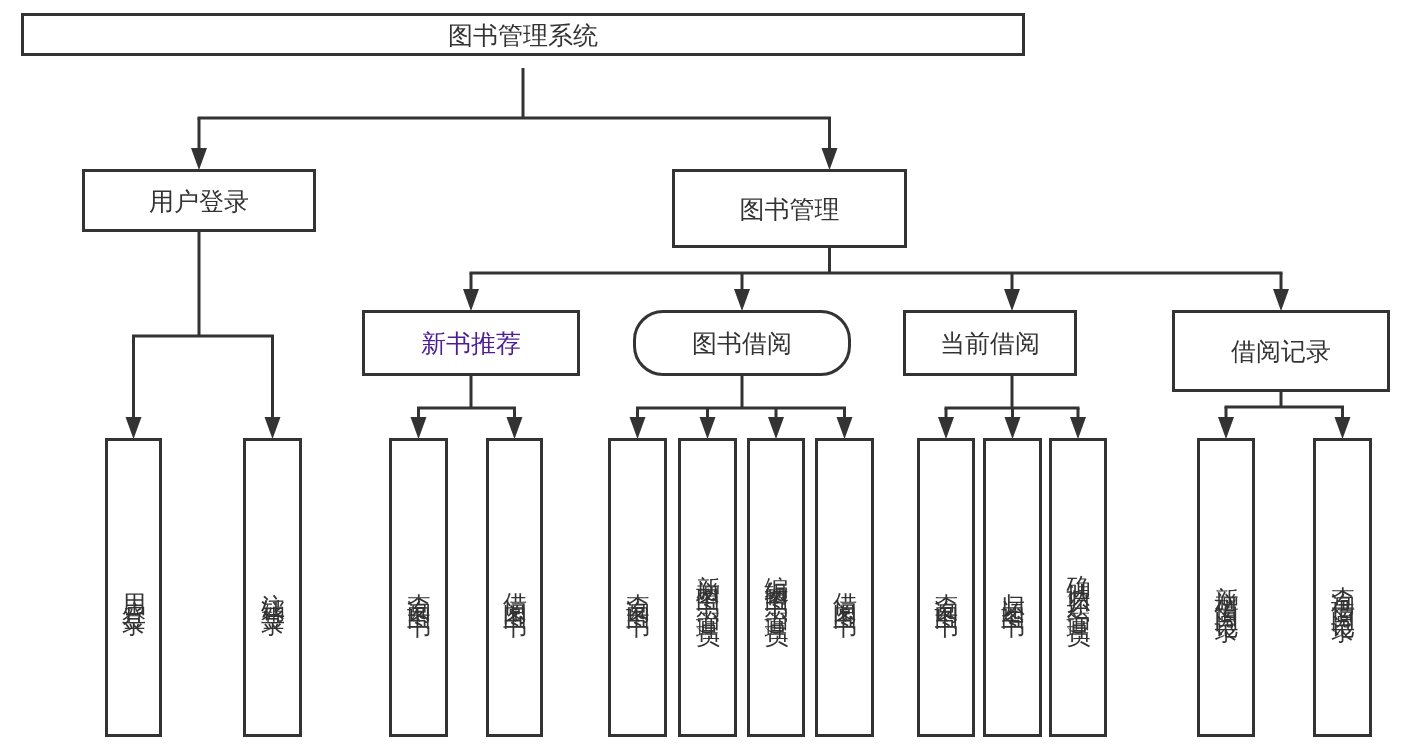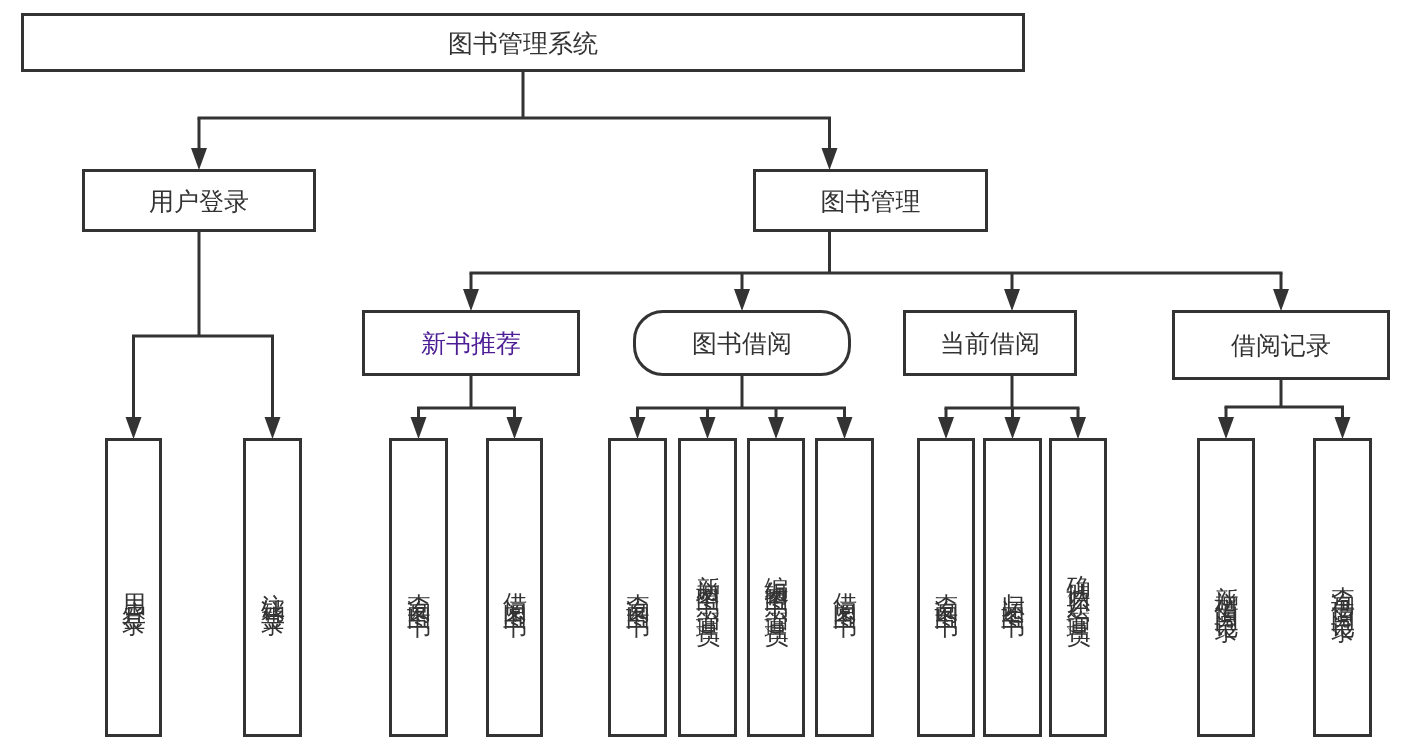--- a/index.html
+++ b/index.html
@@ -101,27 +101,27 @@
       <line x1="1078" y1="408" x2="1078" y2="422" stroke="#333333" stroke-width="3"></line>
       <polygon points="1078,439 1070,417 1086,417" fill="#333333"></polygon>
       <line x1="1281" y1="376" x2="1281" y2="407" stroke="#333333" stroke-width="3"></line>
       <line x1="1224.5" y1="407" x2="1344" y2="407" stroke="#333333" stroke-width="3"></line>
       <line x1="1226" y1="407" x2="1226" y2="422" stroke="#333333" stroke-width="3"></line>
       <polygon points="1226,439 1218,417 1234,417" fill="#333333"></polygon>
       <line x1="1342.5" y1="407" x2="1342.5" y2="422" stroke="#333333" stroke-width="3"></line>
       <polygon points="1342.5,439 1334.5,417 1350.5,417" fill="#333333"></polygon>
     </svg>
   <div id="nodes">
-      <div class="node" style="left: 21px; top: 13px; width: 1004px; height: 59px; border-color: rgb(51, 51, 51); background: rgb(255, 255, 255); color: rgb(51, 51, 51);">图书管理系统</div>
+      <div class="node" style="left: 21px; top: 13px; width: 1004px; height: 43px; border-color: rgb(51, 51, 51); background: rgb(255, 255, 255); color: rgb(51, 51, 51);">图书管理系统</div>
       <div class="node" style="left: 82px; top: 169px; width: 234px; height: 63px; border-color: rgb(51, 51, 51); background: rgb(255, 255, 255); color: rgb(51, 51, 51);">用户登录</div>
-      <div class="node" style="left: 753px; top: 169px; width: 235px; height: 63px; border-color: rgb(51, 51, 51); background: rgb(255, 255, 255); color: rgb(51, 51, 51);">图书管理</div>
+      <div class="node" style="left: 672px; top: 169px; width: 235px; height: 79px; border-color: rgb(51, 51, 51); background: rgb(255, 255, 255); color: rgb(51, 51, 51);">图书管理</div>
       <div class="node" style="left: 362px; top: 310px; width: 218px; height: 66px; border-color: rgb(51, 51, 51); background: rgb(255, 255, 255); color: #4c1d95;">新书推荐</div>
       <div class="node" style="left: 633px; top: 310px; width: 218px; height: 66px; border-color: rgb(51, 51, 51); background: rgb(255, 255, 255); color: rgb(51, 51, 51); border-radius: 30px;">图书借阅</div>
       <div class="node" style="left: 903px; top: 310px; width: 174px; height: 66px; border-color: rgb(51, 51, 51); background: rgb(255, 255, 255); color: rgb(51, 51, 51);">当前借阅</div>
-      <div class="node" style="left: 1172px; top: 310px; width: 218px; height: 70px; border-color: rgb(51, 51, 51); background: rgb(255, 255, 255); color: rgb(51, 51, 51);">借阅记录</div>
+      <div class="node" style="left: 1172px; top: 310px; width: 218px; height: 82px; border-color: rgb(51, 51, 51); background: rgb(255, 255, 255); color: rgb(51, 51, 51);">借阅记录</div>
       <div class="node vertical" style="left: 105px; top: 438px; width: 57px; height: 299px; border-color: rgb(51, 51, 51); background: rgb(255, 255, 255); color: rgb(51, 51, 51);">用户登录</div>
       <div class="node vertical" style="left: 243px; top: 438px; width: 59px; height: 299px; border-color: rgb(51, 51, 51); background: rgb(255, 255, 255); color: rgb(51, 51, 51);">注销登录</div>
       <div class="node vertical" style="left: 389px; top: 438px; width: 59px; height: 299px; border-color: rgb(51, 51, 51); background: rgb(255, 255, 255); color: rgb(51, 51, 51);">查询图书</div>
       <div class="node vertical" style="left: 486px; top: 438px; width: 57px; height: 299px; border-color: rgb(51, 51, 51); background: rgb(255, 255, 255); color: rgb(51, 51, 51);">借阅图书</div>
       <div class="node vertical" style="left: 608px; top: 438px; width: 59px; height: 299px; border-color: rgb(51, 51, 51); background: rgb(255, 255, 255); color: rgb(51, 51, 51);">查询图书</div>
       <div class="node vertical" style="left: 678px; top: 438px; width: 59px; height: 299px; border-color: rgb(51, 51, 51); background: rgb(255, 255, 255); color: rgb(51, 51, 51);">新增图书（管理员）</div>
       <div class="node vertical" style="left: 747px; top: 438px; width: 58px; height: 299px; border-color: rgb(51, 51, 51); background: rgb(255, 255, 255); color: rgb(51, 51, 51);">编辑图书（管理员）</div>
       <div class="node vertical" style="left: 815px; top: 438px; width: 59px; height: 299px; border-color: rgb(51, 51, 51); background: rgb(255, 255, 255); color: rgb(51, 51, 51);">借阅图书</div>
       <div class="node vertical" style="left: 917px; top: 438px; width: 58px; height: 299px; border-color: rgb(51, 51, 51); background: rgb(255, 255, 255); color: rgb(51, 51, 51);">查询图书</div>
       <div class="node vertical" style="left: 983px; top: 438px; width: 59px; height: 299px; border-color: rgb(51, 51, 51); background: rgb(255, 255, 255); color: rgb(51, 51, 51);">归还图书</div>

